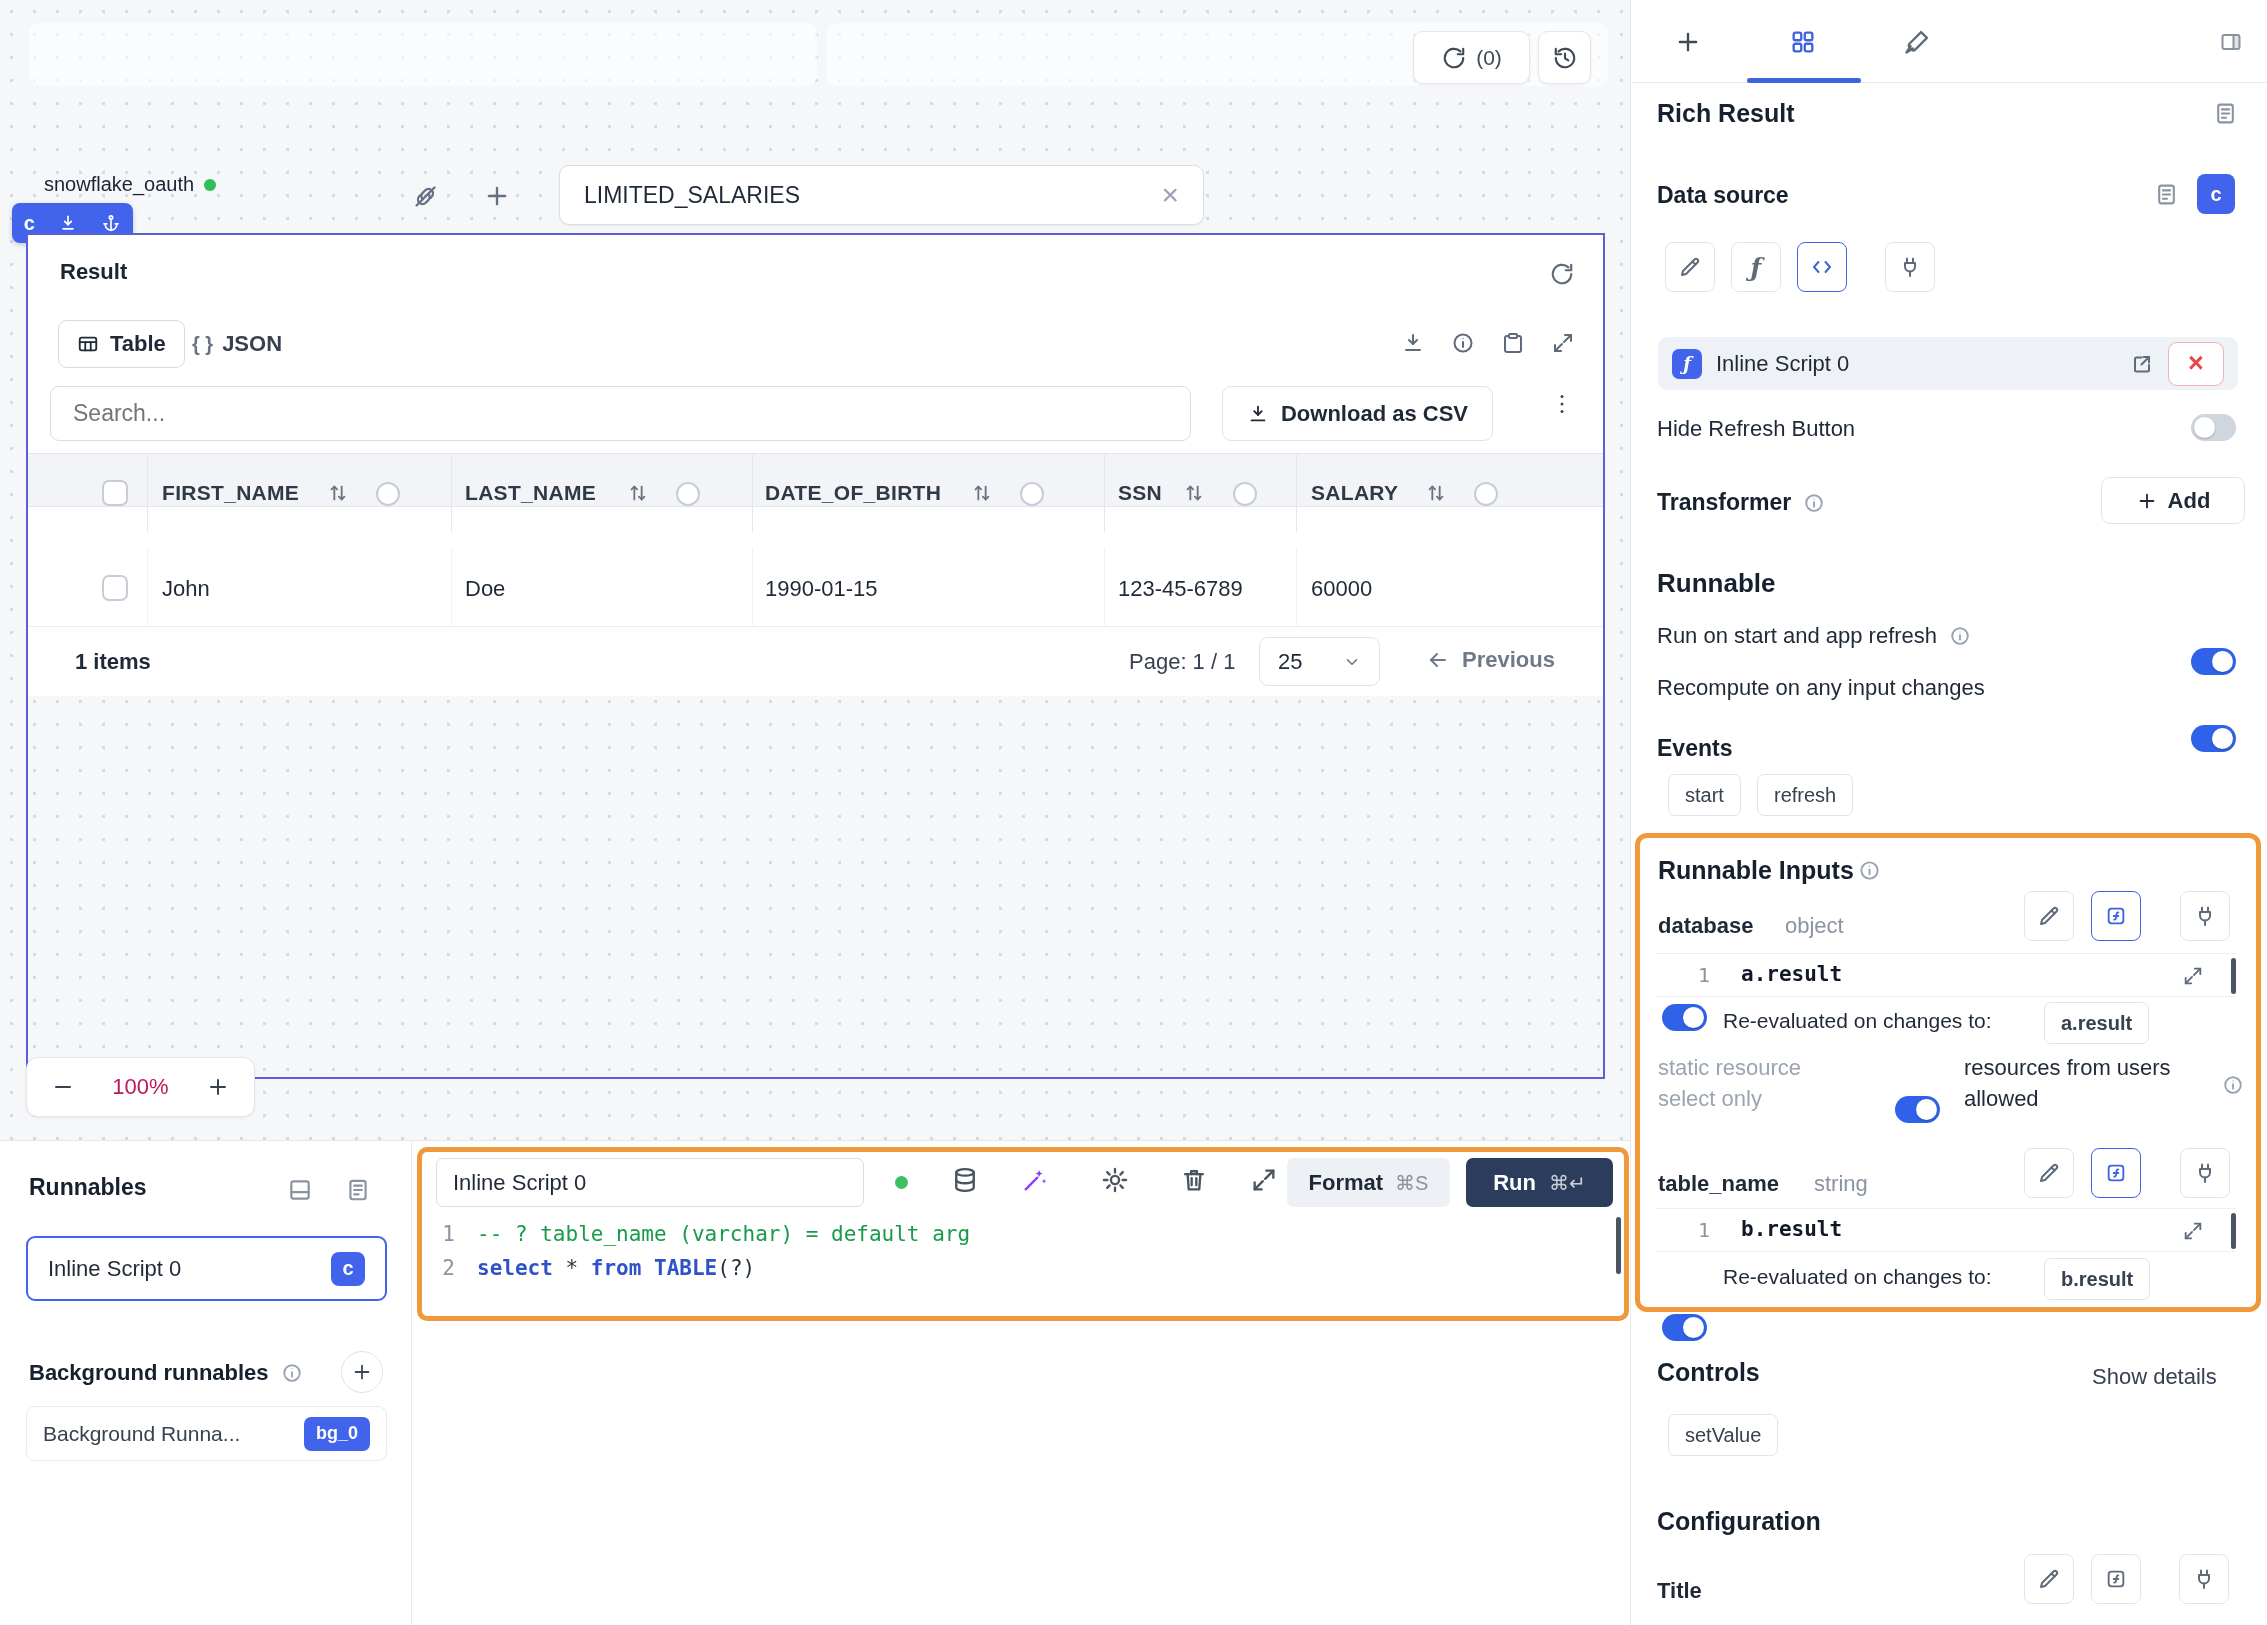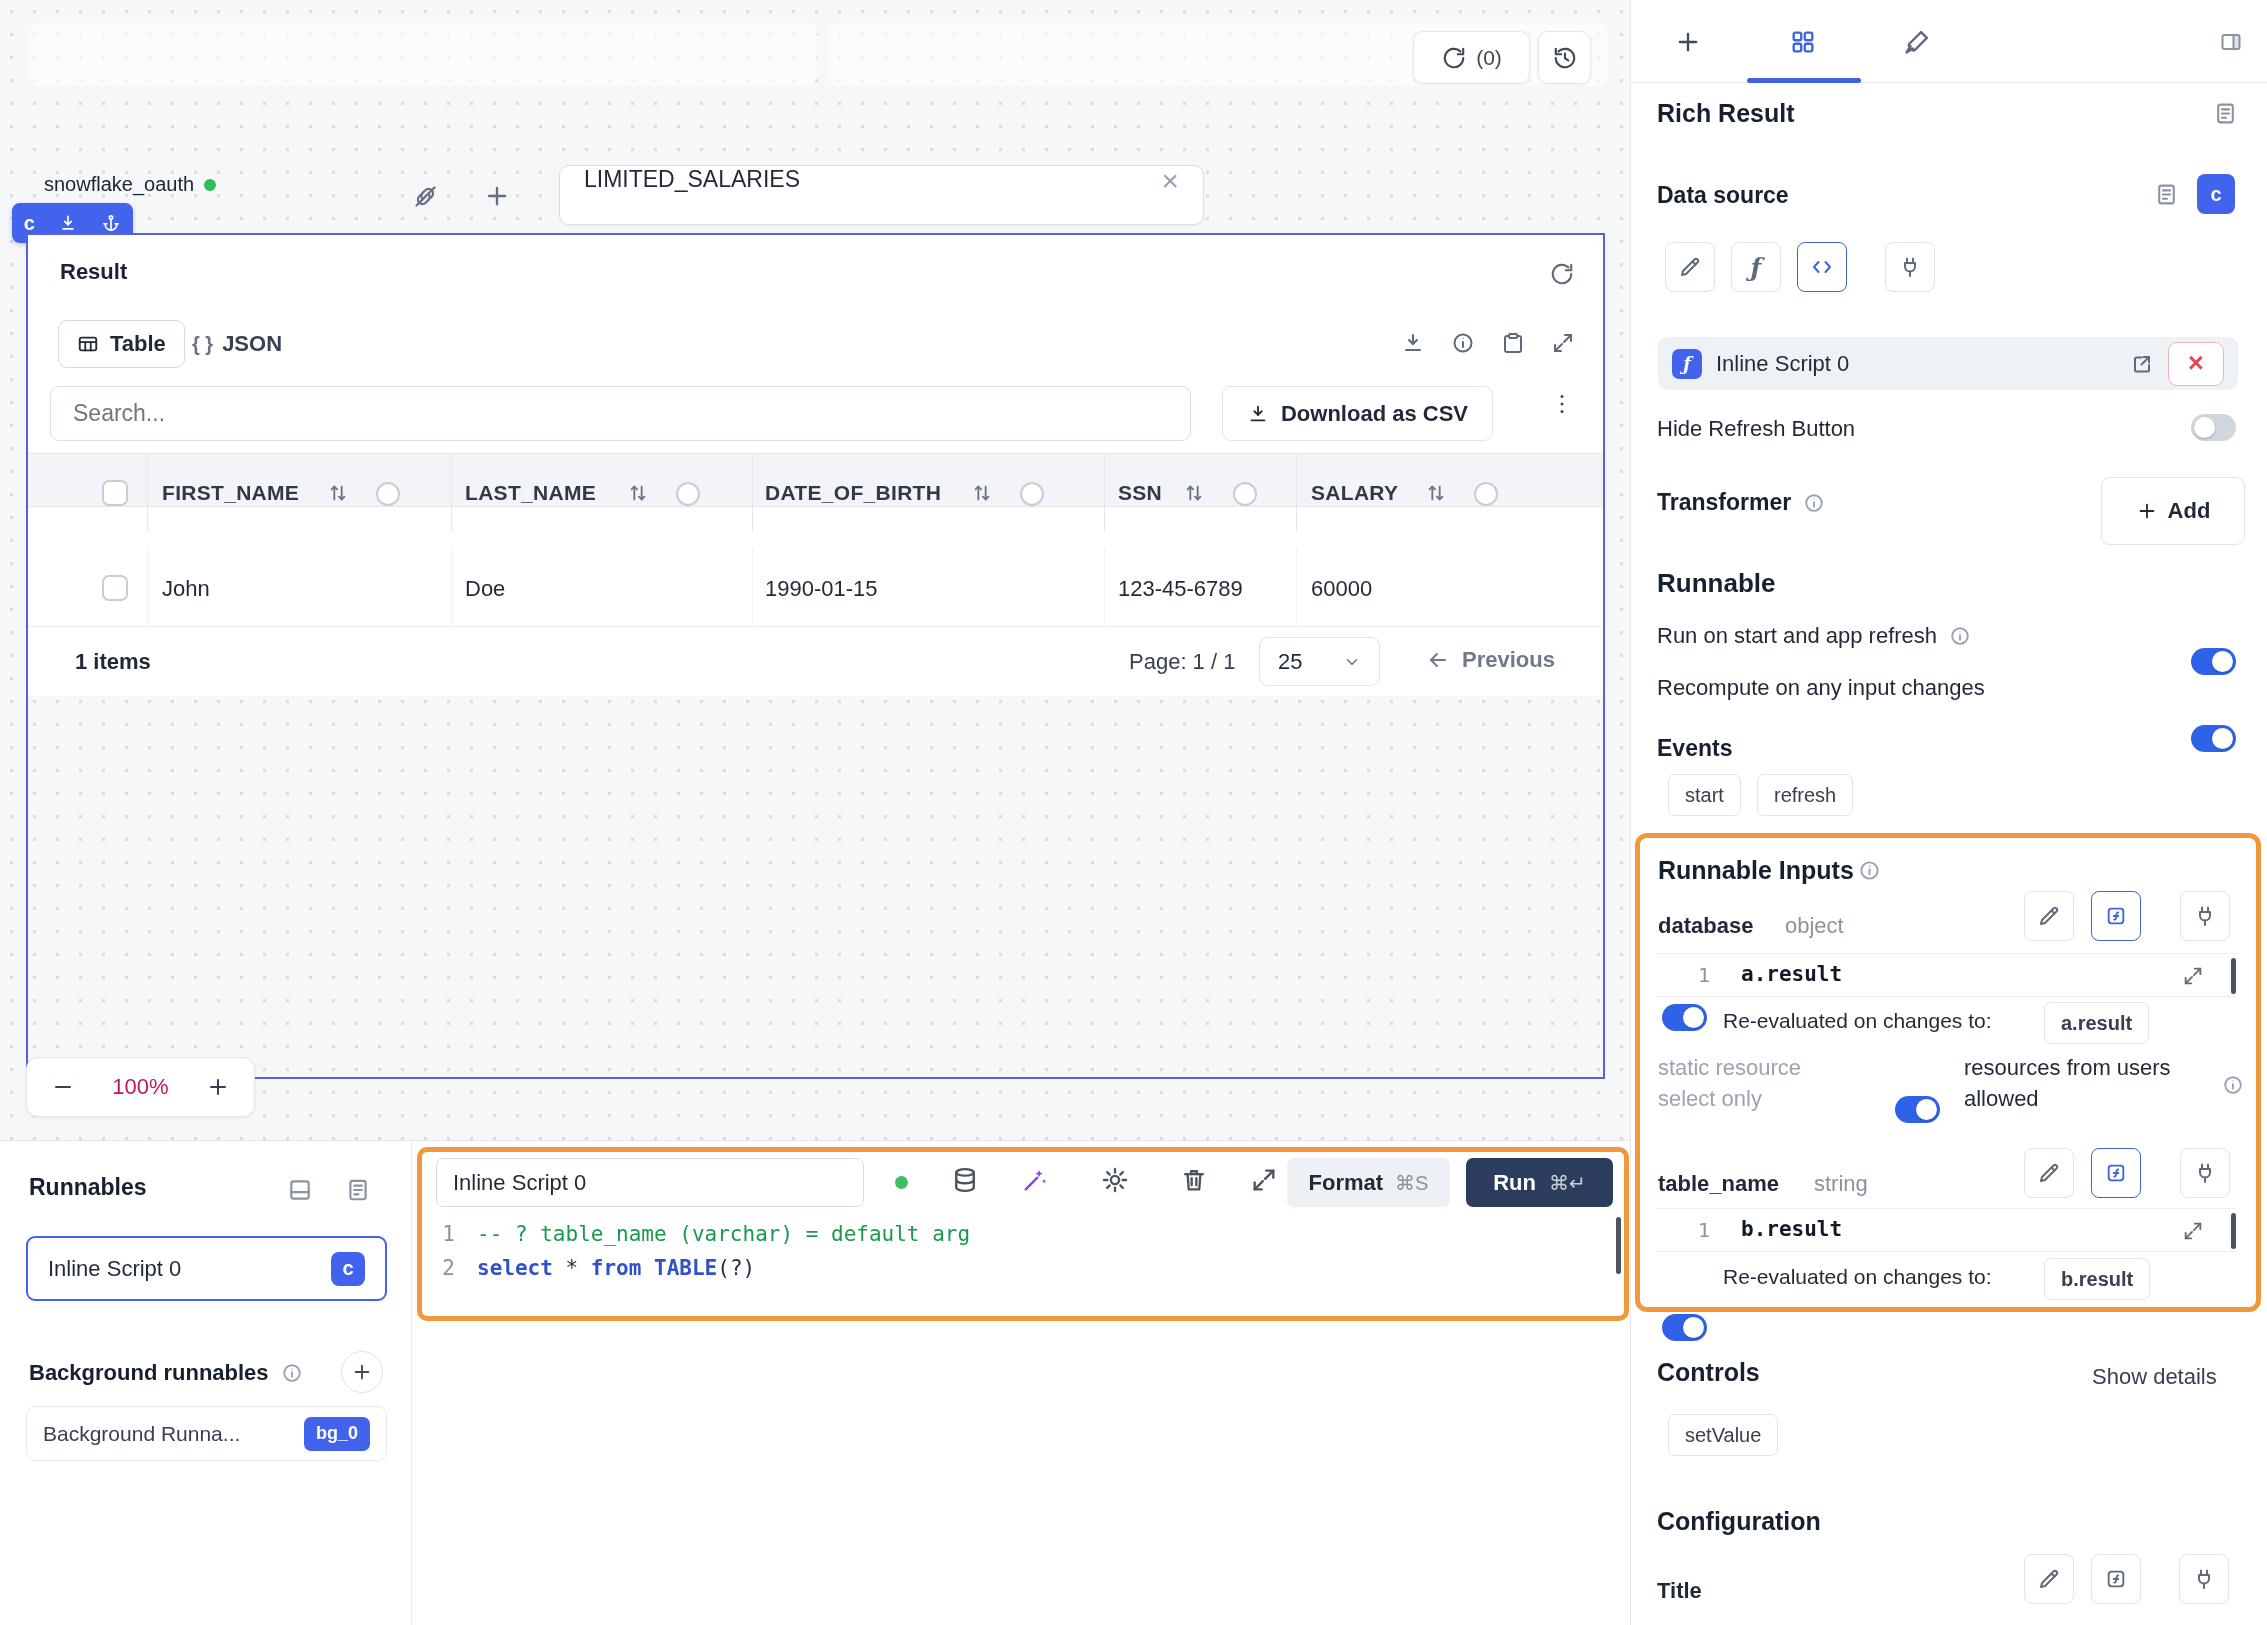--- a/index.html
+++ b/index.html
@@ -6,21 +6,21 @@
 html,body{background:#fff}
 body{font-family:"Liberation Sans",sans-serif;color:#1f2937}
 .app{position:relative;width:2267px;height:1626px;overflow:hidden;background:#fff}
 .abs{position:absolute}
 .flex{display:flex;align-items:center}
 svg.ic{stroke:currentColor;fill:none;stroke-width:2;stroke-linecap:round;stroke-linejoin:round;display:block}
 .canvas{position:absolute;left:0;top:0;width:1630px;height:1140px;background-color:#f6f7f9;background-image:radial-gradient(circle,#d6dbe2 1.7px,transparent 1.7px);background-size:23px 23px}
 .ph{background:rgba(255,255,255,.6);border-radius:10px}
 .wbtn{background:#fff;border:1px solid #e3e7ec;border-radius:10px;box-shadow:0 1px 3px rgba(16,24,40,.07);display:flex;align-items:center;justify-content:center;gap:9px;color:#3f4a57}
 .bluebar{background:#4263eb;border-radius:8px;color:#fff;display:flex;align-items:center;justify-content:space-around;box-shadow:0 2px 5px rgba(16,24,40,.2)}
-.input{background:#fff;border:1px solid #d8dee6;border-radius:10px;display:flex;align-items:flex-start;font-size:23px;color:#1f2937}
+.input{background:#fff;border:1px solid #d8dee6;border-radius:10px;display:flex;align-items:center;font-size:23px;color:#1f2937}
 .selbox{border:2px solid #5a5fd8;background:transparent}
 .card{background:#fff}
 .chiptab{background:#fff;border:1px solid #d5dbe3;border-radius:9px;display:flex;align-items:center;gap:11px;font-weight:bold;font-size:22px;color:#1f2937;padding:0 18px}
 .obtn{background:#fff;border:1px solid #dfe4ea;border-radius:9px;display:flex;align-items:center;justify-content:center;gap:12px;font-size:22px;color:#1f2937}
 .thead{background:#f2f4f7;border-top:1px solid #e3e7ec;border-bottom:1px solid #e3e7ec}
 .th{font-weight:bold;font-size:21px;color:#303a46;letter-spacing:0.3px}
 .td{font-size:22px;color:#1f2937}
 .cb{width:26px;height:26px;border:2px solid #c6cdd6;border-radius:7px;background:#fff}
 .circ{width:24px;height:24px;border:2px solid #c6cdd6;border-radius:50%;background:#fff}
 .vline{width:1px;background:#e4e8ed}
@@ -460,21 +460,21 @@
       </div>
 
     <div class="abs flex" style="left:26px;top:489px;gap:12px">
       <span class="h2">Transformer</span>
       <svg class="ic info" width="22" height="22" viewBox="0 0 24 24">
           <circle cx="12" cy="12" r="8.5"></circle>
           <path d="M12 11v5"></path>
           <circle cx="12" cy="7.6" r="0.7" fill="currentColor" stroke="none"></circle>
         </svg>
     </div>
-    <div class="abs obtn" style="left:470px;top:477px;width:144px;height:68px;gap:10px;font-weight:bold">
+    <div class="abs obtn" style="left:470px;top:477px;width:144px;height:47px;gap:10px;font-weight:bold">
       <svg class="ic" width="22" height="22" viewBox="0 0 24 24">
           <path d="M12 5v14"></path>
           <path d="M5 12h14"></path>
         </svg>
       <span>Add</span>
     </div>
 
     <div class="abs h1" style="left:26px;top:568px;font-size:26px">Runnable</div>
 
     <div class="abs flex" style="left:26px;top:623px;gap:12px">

